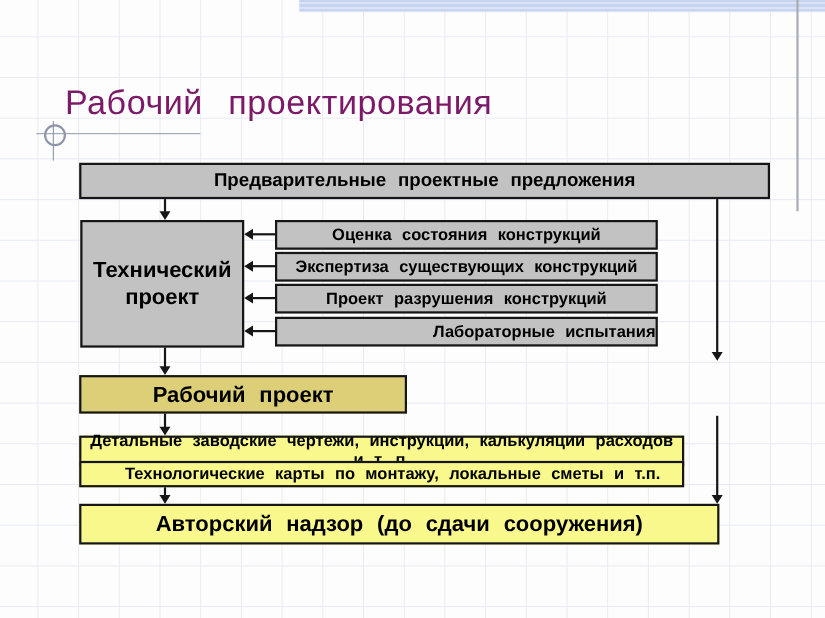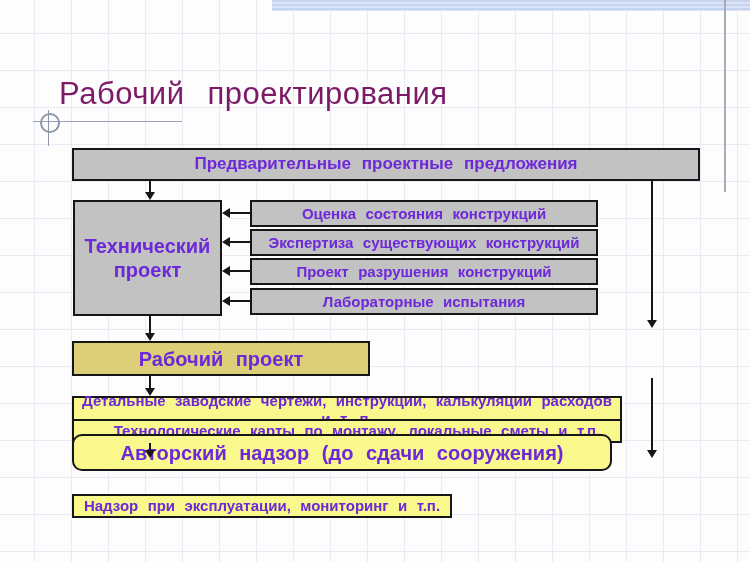--- a/index.html
+++ b/index.html
@@ -27,43 +27,43 @@
     letter-spacing:0.5px;word-spacing:0.45em;white-space:nowrap;
   }
   .decor-hline{position:absolute;left:33px;top:121px;width:149px;height:1px;background:#99a1b4;}
   .decor-circle{position:absolute;left:40px;top:113px;width:16px;height:16px;border:2px solid #8d95a8;border-radius:50%;background:transparent;}
   .decor-vline{position:absolute;left:48px;top:110px;width:1px;height:36px;background:#8d95a8;}
 
   .box{
     position:absolute;box-sizing:border-box;
     border:2px solid #161616;
     display:flex;align-items:center;justify-content:center;text-align:center;
-    color:#6d28d9;font-weight:bold;word-spacing:0.35em;line-height:1.2;
+    color:#000000;font-weight:bold;word-spacing:0.35em;line-height:1.2;
   }
   .gray{background:#c2c2c2;}
   .tan{background:#dccf78;justify-content:center;}
   .yellow{background:#f8f88d;}
   .ellipse{background:#d2eaf6;border-radius:50%;}
 
   .t20{font-size:20px;}
   .t17{font-size:17px;}
   .t15{font-size:15px;}
 
   .box-top{left:72px;top:148px;width:628px;height:33px;}
   .box-tech{left:73px;top:200px;width:149px;height:116px;}
   .sub{left:250px;width:348px;height:27px;}
   .sub0{top:200px;}
   .sub1{top:229px;}
   .sub2{top:258px;}
-  .sub3{top:288px;}
+  .sub3{top:288px;justify-content:flex-end;}
   .box-rab{left:72px;top:341px;width:298px;height:35px;}
   .box-ell{left:462px;top:329px;width:238px;height:50px;}
   .box-det{left:72px;top:396px;width:550px;height:28px;}
   .box-cards{left:72px;top:419px;width:550px;height:24px;padding-left:20px;}
-  .box-avt{left:72px;top:434px;width:540px;height:37px;border-radius:10px;}
+  .box-avt{left:72px;top:458px;width:582px;height:37px;}
   .box-nadz{left:72px;top:494px;width:380px;height:24px;}
 
   .vline{position:absolute;width:2px;background:#161616;}
   .hline{position:absolute;height:2px;background:#161616;}
   .arr-down{position:absolute;width:0;height:0;
     border-left:5px solid transparent;border-right:5px solid transparent;border-top:8px solid #161616;}
   .arr-left{position:absolute;width:0;height:0;
     border-top:5px solid transparent;border-bottom:5px solid transparent;border-right:8px solid #161616;}
 </style>
 </head>
@@ -108,23 +108,20 @@
   <div class="box yellow t15 box-det">
     <span>Детальные заводские чертежи, инструкции, калькуляции расходов и т. п.</span>
   </div>
   <div class="box yellow t15 box-cards">
     <span>Технологические карты по монтажу, локальные сметы и т.п.</span>
   </div>
 
   <div class="box yellow t20 box-avt">
     <span>Авторский надзор (до сдачи сооружения)</span>
   </div>
-  <div class="box yellow t15 box-nadz">
-    <span>Надзор при эксплуатации, мониторинг и т.п.</span>
-  </div>
 
   <div class="vline" style="left:149px;top:181px;height:12px;"></div>
   <div class="arr-down" style="left:145px;top:192px;"></div>
 
   <div class="vline" style="left:149px;top:316px;height:18px;"></div>
   <div class="arr-down" style="left:145px;top:333px;"></div>
 
   <div class="vline" style="left:149px;top:376px;height:13px;"></div>
   <div class="arr-down" style="left:145px;top:388px;"></div>
 

